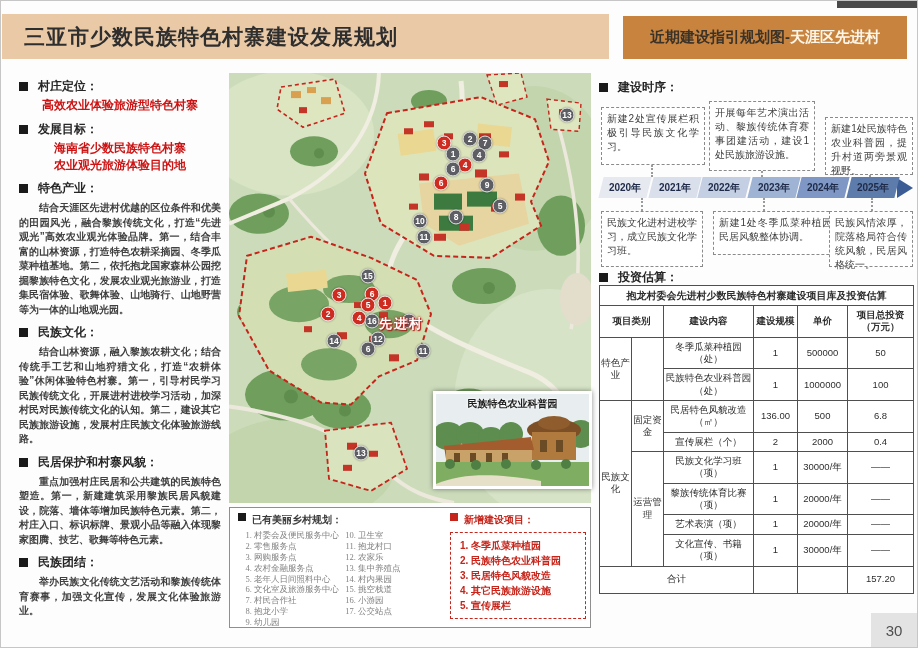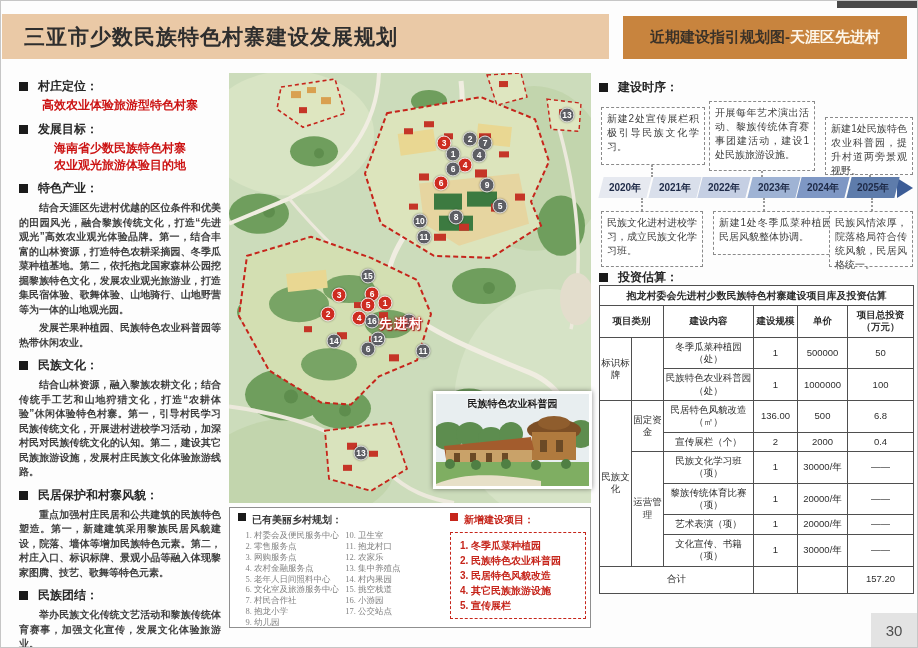--- a/index.html
+++ b/index.html
@@ -97,21 +97,20 @@
         <span>发展目标：</span>
       </div>
     <div class="red-line">海南省少数民族特色村寨</div>
     <div class="red-line">农业观光旅游体验目的地</div>
 
     <div class="sec-head">
         <span class="sq"></span>
         <span>特色产业：</span>
       </div>
     <div class="para">结合天涯区先进村优越的区位条件和优美的田园风光，融合黎族传统文化，打造“先进观光”高效农业观光体验品牌。第一，结合丰富的山林资源，打造特色农耕采摘园、冬季瓜菜种植基地。第二，依托抱龙国家森林公园挖掘黎族特色文化，发展农业观光旅游业，打造集民宿体验、歌舞体验、山地骑行、山地野营等为一体的山地观光园。</div>
-    <div class="para">发展芒果种植园、民族特色农业科普园等热带休闲农业。</div>
 
     <div class="sec-head">
         <span class="sq"></span>
         <span>民族文化：</span>
       </div>
     <div class="para">结合山林资源，融入黎族农耕文化；结合传统手工艺和山地狩猎文化，打造“农耕体验”休闲体验特色村寨。第一，引导村民学习民族传统文化，开展进村进校学习活动，加深村民对民族传统文化的认知。第二，建设其它民族旅游设施，发展村庄民族文化体验旅游线路。</div>
 
     <div class="sec-head">
         <span class="sq"></span>
         <span>民居保护和村寨风貌：</span>
@@ -390,21 +389,21 @@
           <td colspan="6">抱龙村委会先进村少数民族特色村寨建设项目库及投资估算</td>
         </tr>
     <tr class="t-head">
       <td colspan="2">项目类别</td>
       <td>建设内容</td>
       <td>建设规模</td>
       <td>单价</td>
       <td>项目总投资（万元）</td>
     </tr>
     <tr>
-      <td rowspan="2">标识标牌</td>
+      <td rowspan="2">特色产业</td>
       <td rowspan="2"></td>
       <td>冬季瓜菜种植园（处）</td>
       <td>1</td>
       <td>500000</td>
       <td>50</td>
     </tr>
     <tr>
       <td>民族特色农业科普园（处）</td>
       <td>1</td>
       <td>1000000</td>

